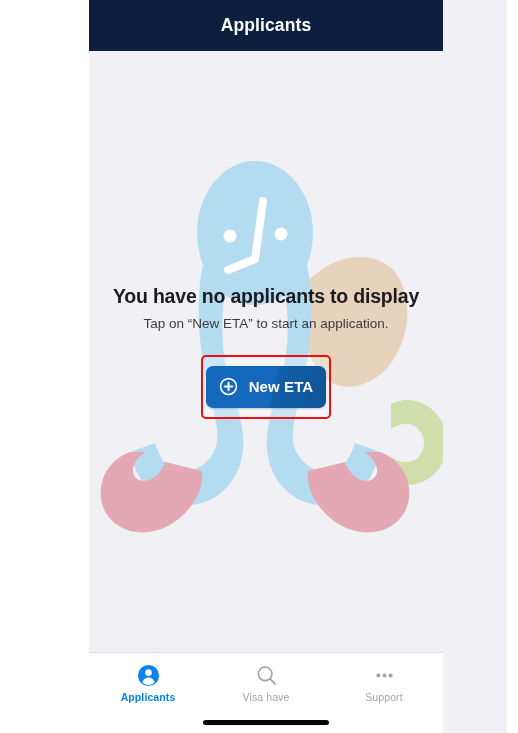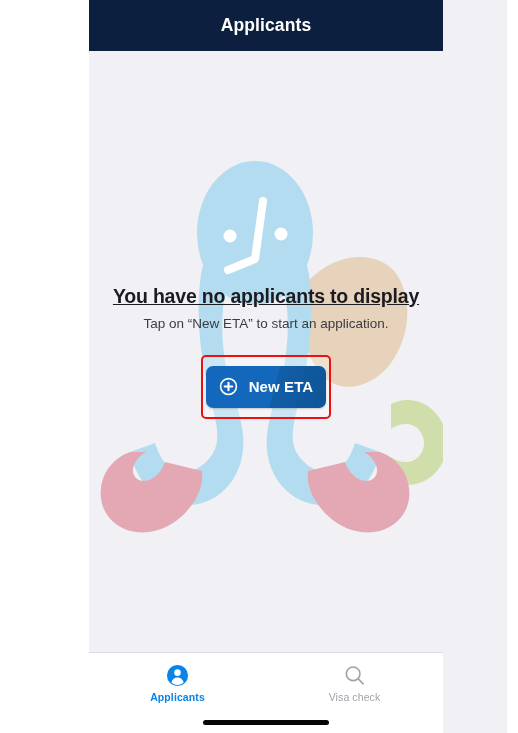--- a/index.html
+++ b/index.html
@@ -80,21 +80,20 @@
     justify-content: center;
   }
   #empty-title {
     font-size: 19.5px;
     font-weight: bold;
     color: #1b1b20;
     letter-spacing: -0.2px;
     margin: 0;
     text-align: center;
     white-space: nowrap;
-    text-decoration: underline;
   }
   #empty-subtitle {
     font-size: 13.5px;
     color: #3b3b42;
     margin: 8px 0 8px 0;
     text-align: center;
     white-space: nowrap;
   }
 
   
@@ -285,22 +284,30 @@
       </svg>
       <span class="tab-label">Applicants</span>
     </div>
 
 
     <div class="tab-item">
       <svg class="tab-icon" viewBox="0 0 24 24" xmlns="http://www.w3.org/2000/svg">
         <circle cx="10.6" cy="10.2" r="7.1" fill="none" stroke="#a2a2ab" stroke-width="1.7"></circle>
         <path d="M15.9 15.5 L21 20.8" stroke="#a2a2ab" stroke-width="1.7" stroke-linecap="round"></path>
       </svg>
-      <span class="tab-label">Visa check</span>
+      <span class="tab-label">Visa have</span>
     </div>
 
+    <div class="tab-item">
+      <svg class="tab-icon" viewBox="0 0 24 24" xmlns="http://www.w3.org/2000/svg">
+        <circle cx="5.6" cy="12" r="2.1" fill="#a2a2ab"></circle>
+        <circle cx="12" cy="12" r="2.1" fill="#a2a2ab"></circle>
+        <circle cx="18.4" cy="12" r="2.1" fill="#a2a2ab"></circle>
+      </svg>
+      <span class="tab-label">Support</span>
+    </div>
   </div>
 
   <div id="home-indicator-area">
     <div id="home-indicator"></div>
   </div>
 
 </div>
 
 </body></html>

